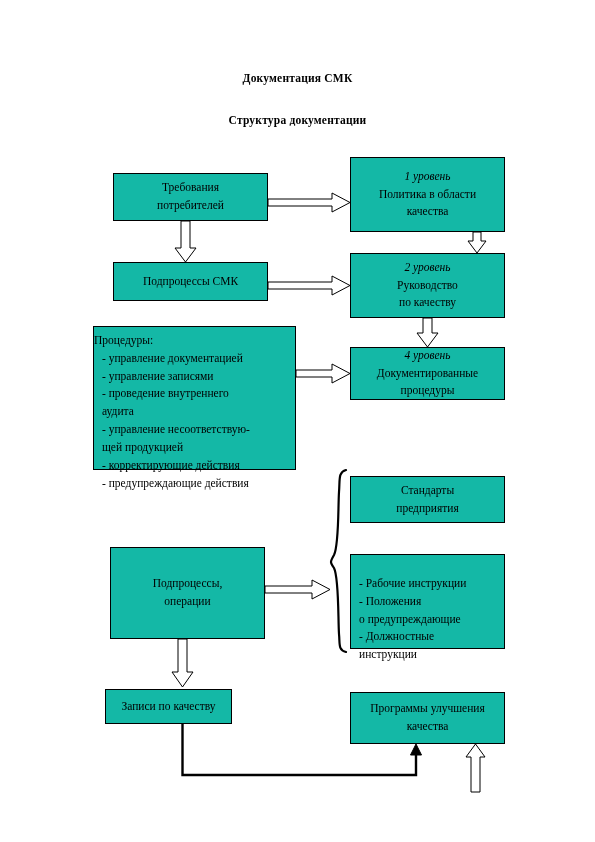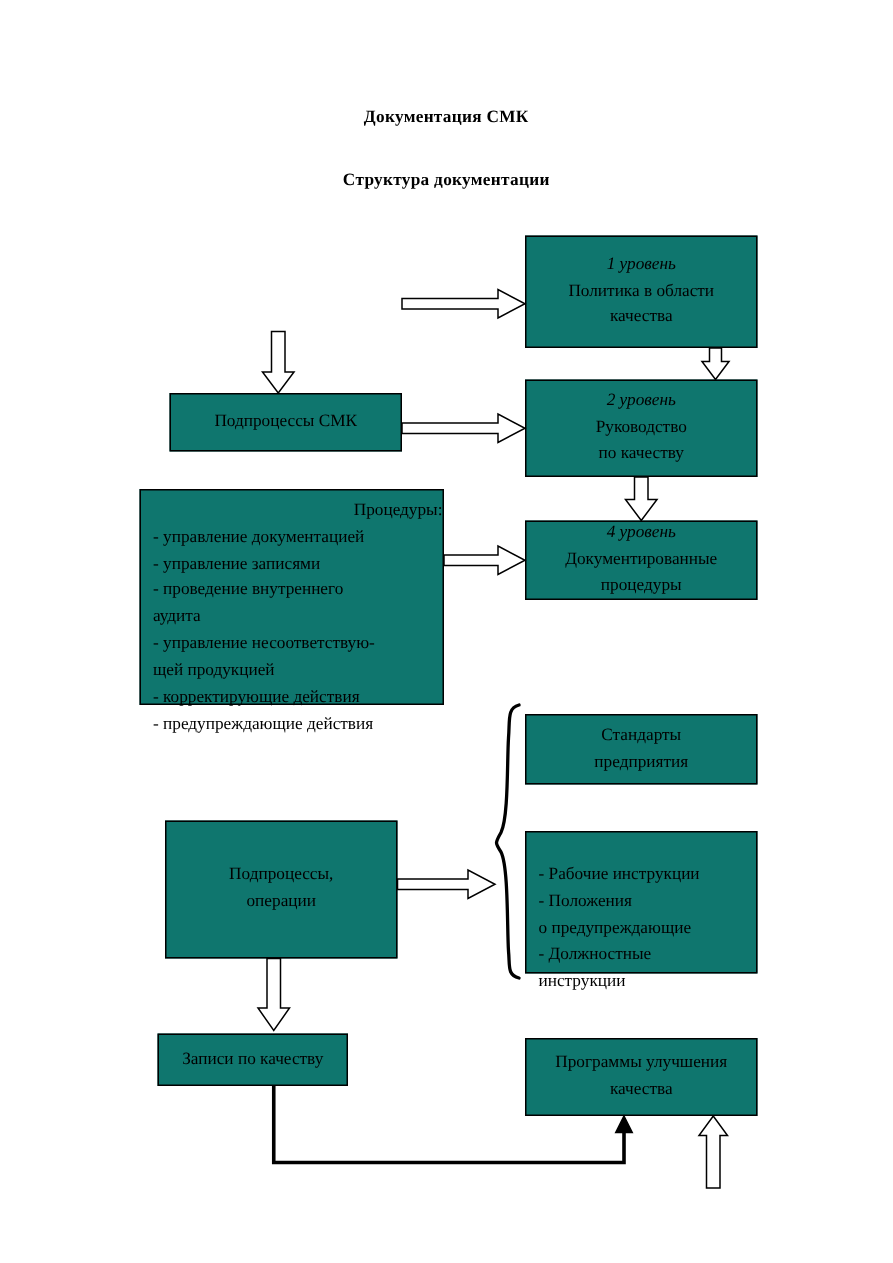--- a/index.html
+++ b/index.html
@@ -29,21 +29,21 @@
     font-size: 11.5px;
     letter-spacing: 0.2px;
   }
   #title-main { top: 72px; }
   #title-sub  { top: 114px; }
 
   .box {
     position: absolute;
     border: 1px solid #000000;
     box-sizing: border-box;
-    background: #0f766e;
+    background: #14b8a6;
     font-size: 11.5px;
     line-height: 1.55;
     display: flex;
     flex-direction: column;
     justify-content: center;
   }
   .box.center { text-align: center; align-items: center; }
   .box.left  { text-align: left; }
   .box .pad-l { padding-left: 8px; padding-right: 5px; }
   .lvl {
@@ -61,20 +61,24 @@
   }
 </style>
 </head>
 <body>
 
 <div id="canvas">
 
   <div class="title" id="title-main">Документация СМК</div>
   <div class="title" id="title-sub">Структура документации</div>
 
+  <div class="box center" style="left:113px; top:173px; width:155px; height:48px;">
+    <span class="ln">Требования</span>
+    <span class="ln">потребителей</span>
+  </div>
 
   <div class="box center" style="left:113px; top:262px; width:155px; height:39px;">
     <span class="ln">Подпроцессы СМК</span>
   </div>
 
   <div class="box center" style="left:350px; top:157px; width:155px; height:75px;">
     <span class="ln lvl">1 уровень</span>
     <span class="ln">Политика в области</span>
     <span class="ln">качества</span>
   </div>
@@ -85,21 +89,21 @@
     <span class="ln">по качеству</span>
   </div>
 
   <div class="box center" style="left:350px; top:347px; width:155px; height:53px;">
     <span class="ln lvl">4 уровень</span>
     <span class="ln">Документированные</span>
     <span class="ln">процедуры</span>
   </div>
 
   <div class="box left" style="left:93px; top:326px; width:203px; height:144px; justify-content:flex-start; padding-top:5px;">
-    <span class="ln" style="text-align:right; width:100%;">Процедуры:</span>
+    <span class="ln" style="text-align:left; width:100%;">Процедуры:</span>
     <span class="ln pad-l">- управление документацией</span>
     <span class="ln pad-l">- управление записями</span>
     <span class="ln pad-l">- проведение внутреннего</span>
     <span class="ln pad-l">аудита</span>
     <span class="ln pad-l">- управление несоответствую-</span>
     <span class="ln pad-l">щей продукцией</span>
     <span class="ln pad-l">- корректирующие действия</span>
     <span class="ln pad-l">- предупреждающие действия</span>
   </div>
 

